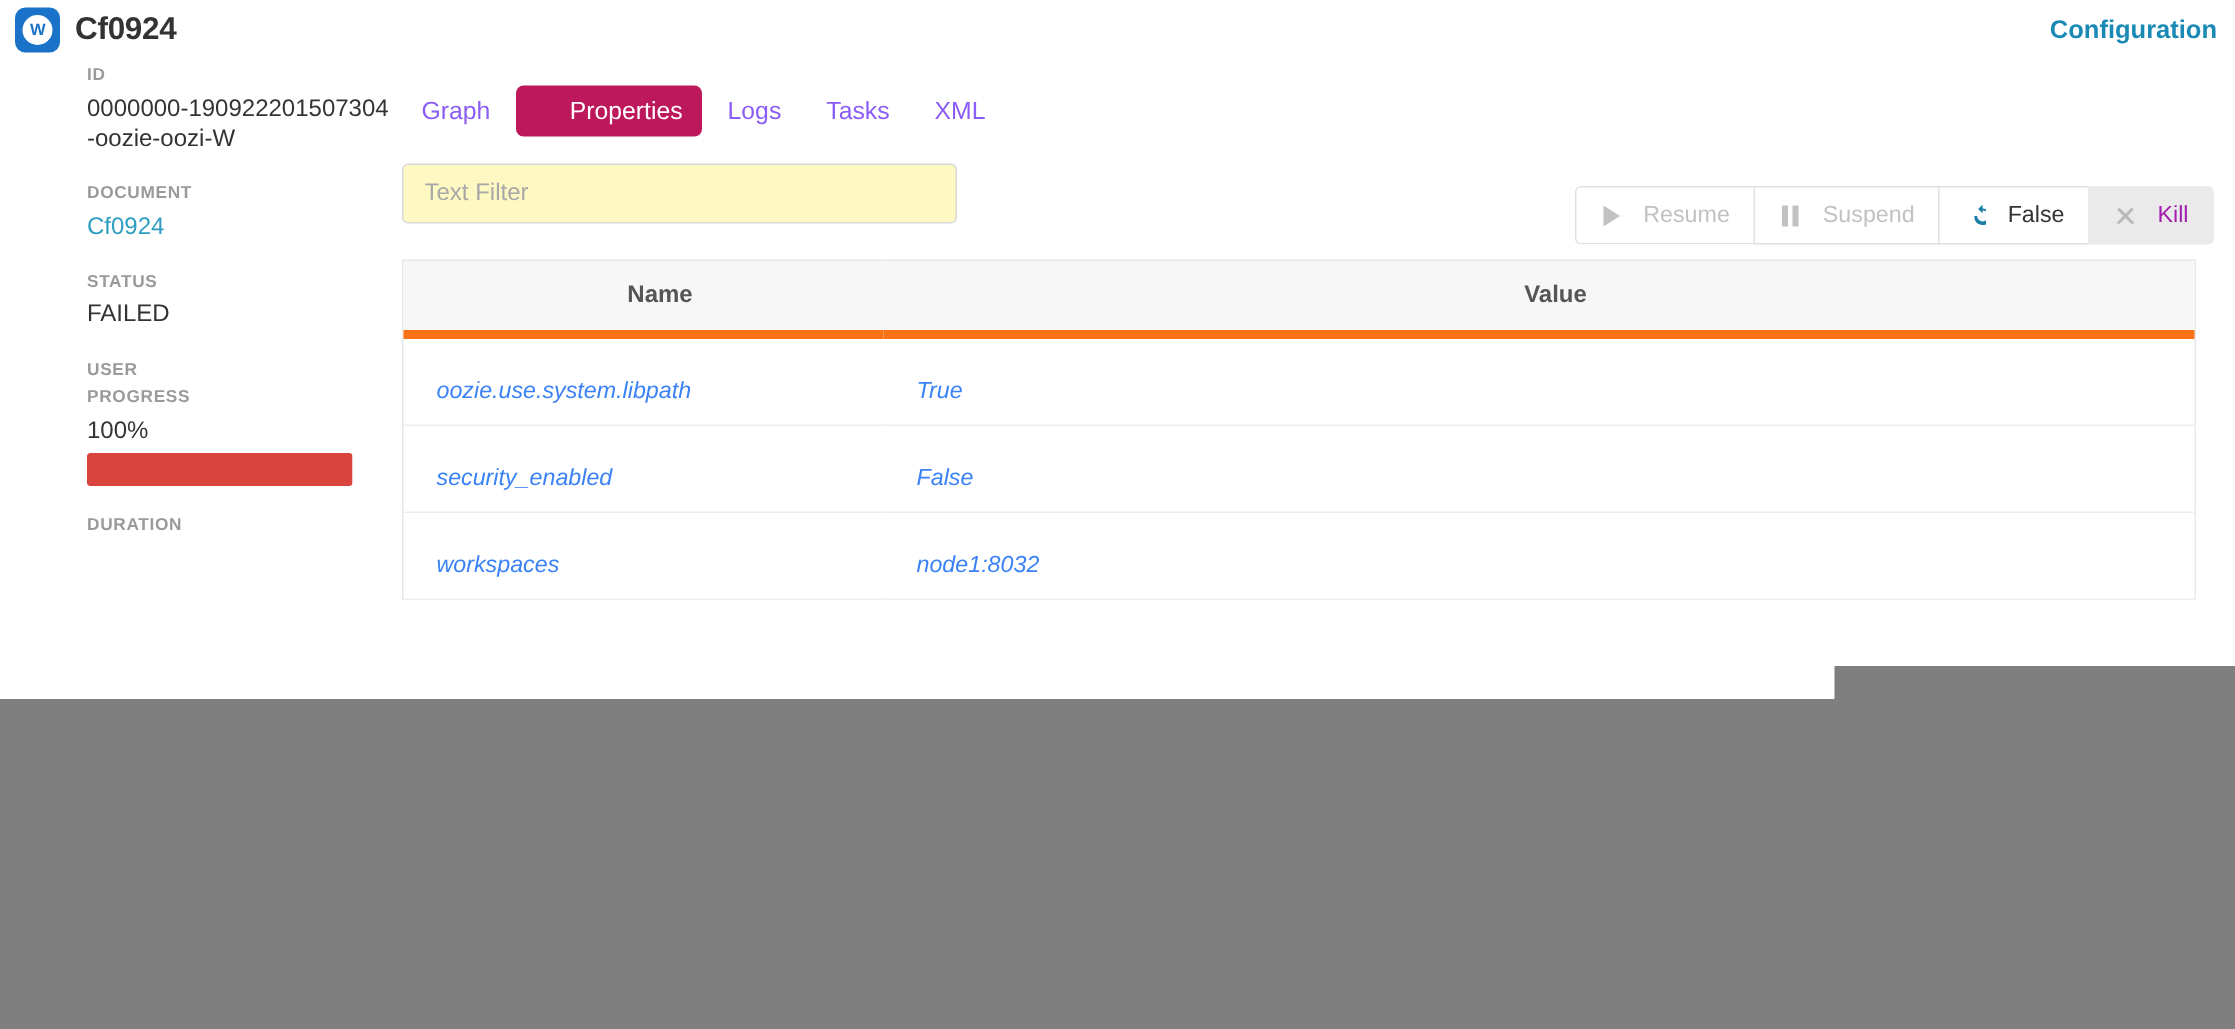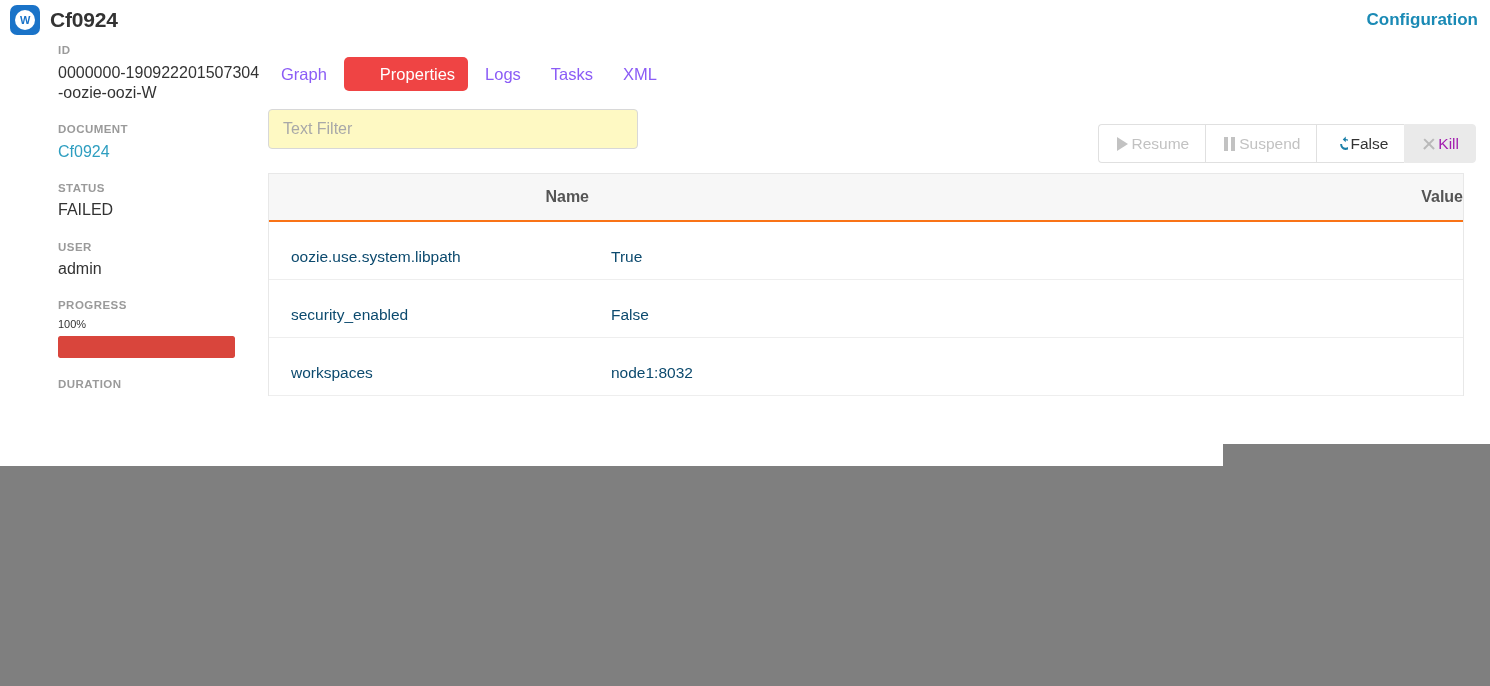--- a/index.html
+++ b/index.html
@@ -94,21 +94,21 @@
     word-break: break-all;
     margin: 0 0 20px 0;
   }
   .meta-value.link {
     color: #2e9ec0;
     cursor: pointer;
   }
   .meta-block { margin-bottom: 0; }
 
   .progress-pct {
-    font-size: 11px;
+    font-size: 16px;
     color: #333333;
     margin: 0 0 5px 0;
     line-height: 1.2;
   }
   .progress-track {
     width: 177px;
     height: 22px;
     background: #f2f2f2;
     border-radius: 2px;
     overflow: hidden;
@@ -139,38 +139,38 @@
     font-size: 16.5px;
     color: #8b5cf6;
     padding: 9px 13px;
     border-radius: 5px;
     margin-right: 4px;
     cursor: pointer;
     line-height: 1;
     white-space: nowrap;
   }
   .tab.active {
-    background: #ef4444;
+    background: #be185d;
     color: #ffffff;
     padding-left: 36px;
   }
 
   
   .actions {
     position: absolute;
     top: 76px;
     right: 14px;
     display: flex;
     align-items: stretch;
     height: 39px;
   }
   .btn {
     display: flex;
     align-items: center;
-    gap: 2px;
+    gap: 14px;
     padding: 0 16px;
     font-size: 15.5px;
     background: #ffffff;
     border: 1px solid #e0e0e0;
     border-right-width: 0;
     color: #333333;
     line-height: 1;
     white-space: nowrap;
     cursor: pointer;
     justify-content: flex-end;
@@ -245,35 +245,36 @@
     border-bottom: none;
     background: #ffffff;
   }
   table.props {
     width: 100%;
     border-collapse: collapse;
     table-layout: fixed;
   }
   table.props th {
     background: #f7f7f7;
-    text-align: right;
+    text-align: center;
     font-size: 16px;
     font-weight: bold;
     color: #555555;
     padding: 14px 0 14px 22px;
-    border-bottom: 2px solid #f97316;
+    border-bottom: 6px solid #f97316;
   }
   table.props td {
     font-size: 15.5px;
-    color: #0c4a6e;
+    color: #3b82f6;
     padding: 26px 0 13px 22px;
     border-bottom: 1px solid #eeeeee;
     white-space: nowrap;
     overflow: hidden;
     text-overflow: ellipsis;
+    font-style: italic;
   }
   table.props col.c-name  { width: 320px; }
   table.props col.c-value { width: auto; }
   td.val-link { color: #2e9ec0; cursor: pointer; }
 
   .resize-grip {
     position: absolute;
     left: 1186px;
     top: 408px;
     width: 14px; height: 14px;
@@ -323,21 +324,20 @@
       <div class="meta-value link">Cf0924</div>
     </div>
 
     <div class="meta-block">
       <div class="meta-label">STATUS</div>
       <div class="meta-value">FAILED</div>
     </div>
 
     <div class="meta-block">
       <div class="meta-label">USER</div>
-      <div class="meta-value">admin</div>
     </div>
 
     <div class="meta-block">
       <div class="meta-label">PROGRESS</div>
       <div class="progress-pct">100%</div>
       <div class="progress-track">
         <div class="progress-fill" id="progress-fill" style="width: 100%; background: rgb(217, 69, 60);"></div>
       </div>
     </div>
 

